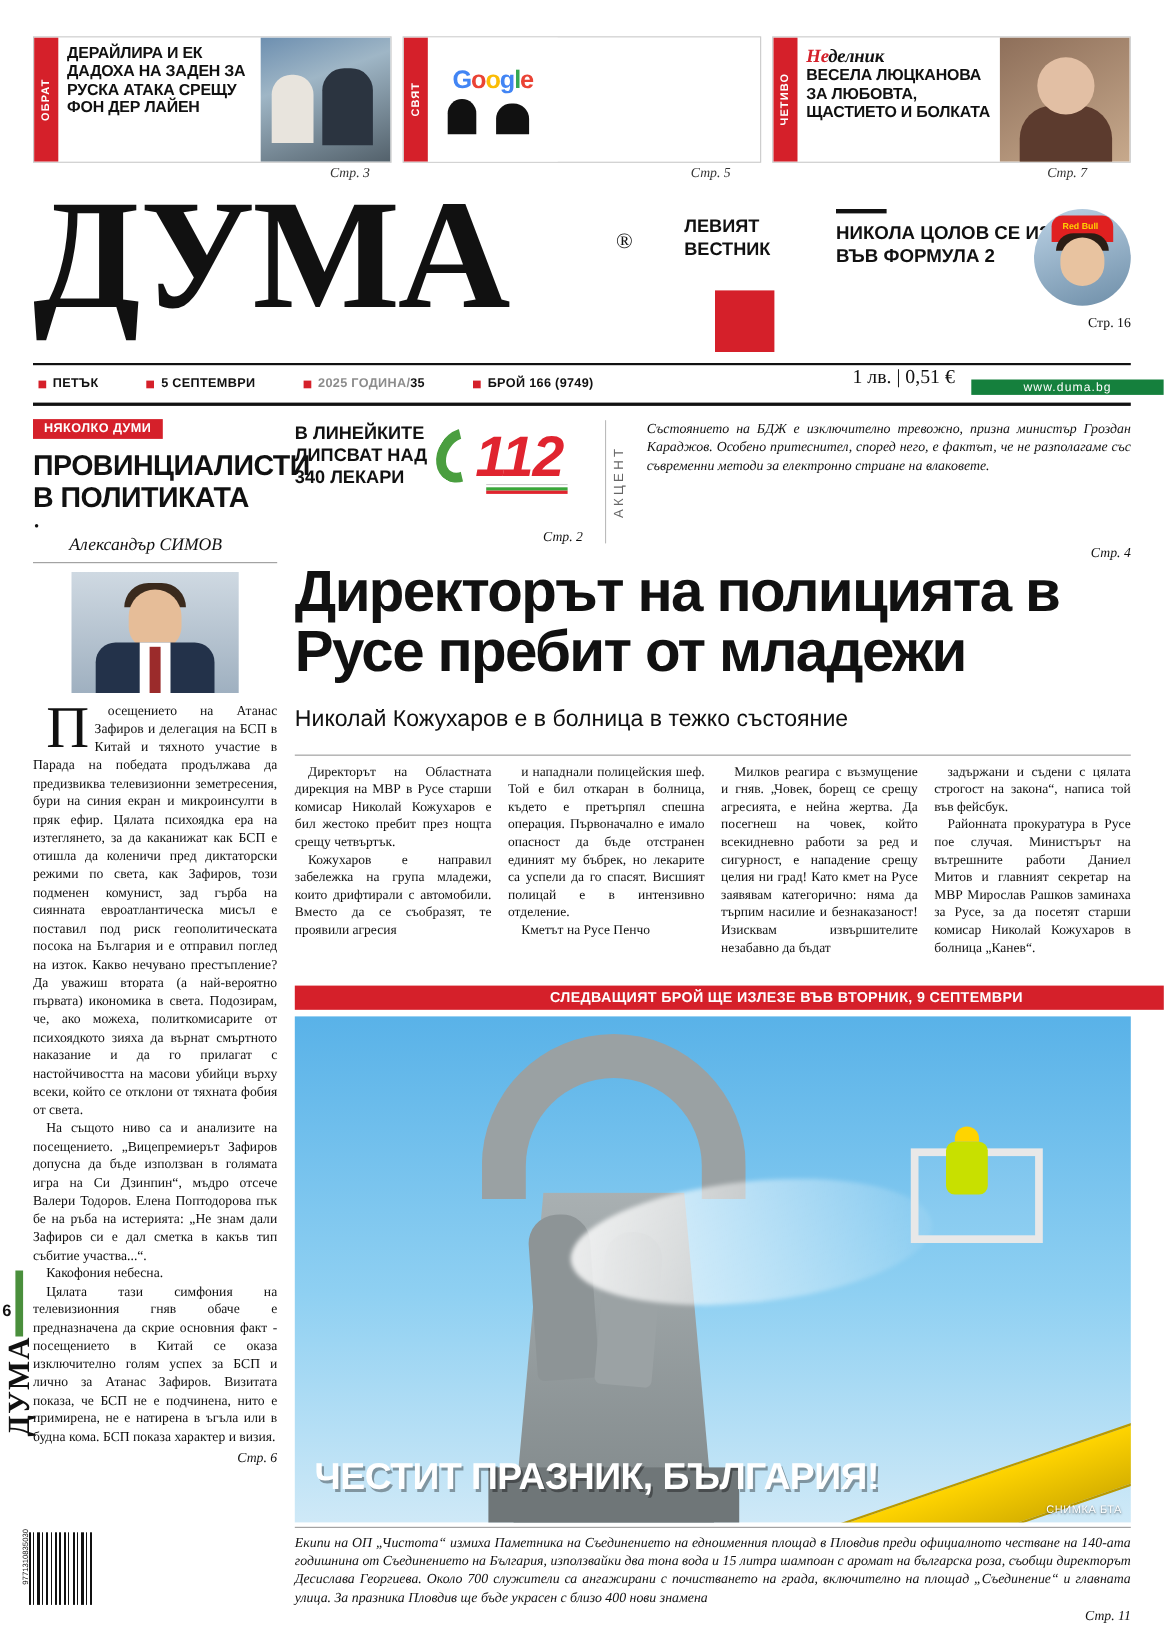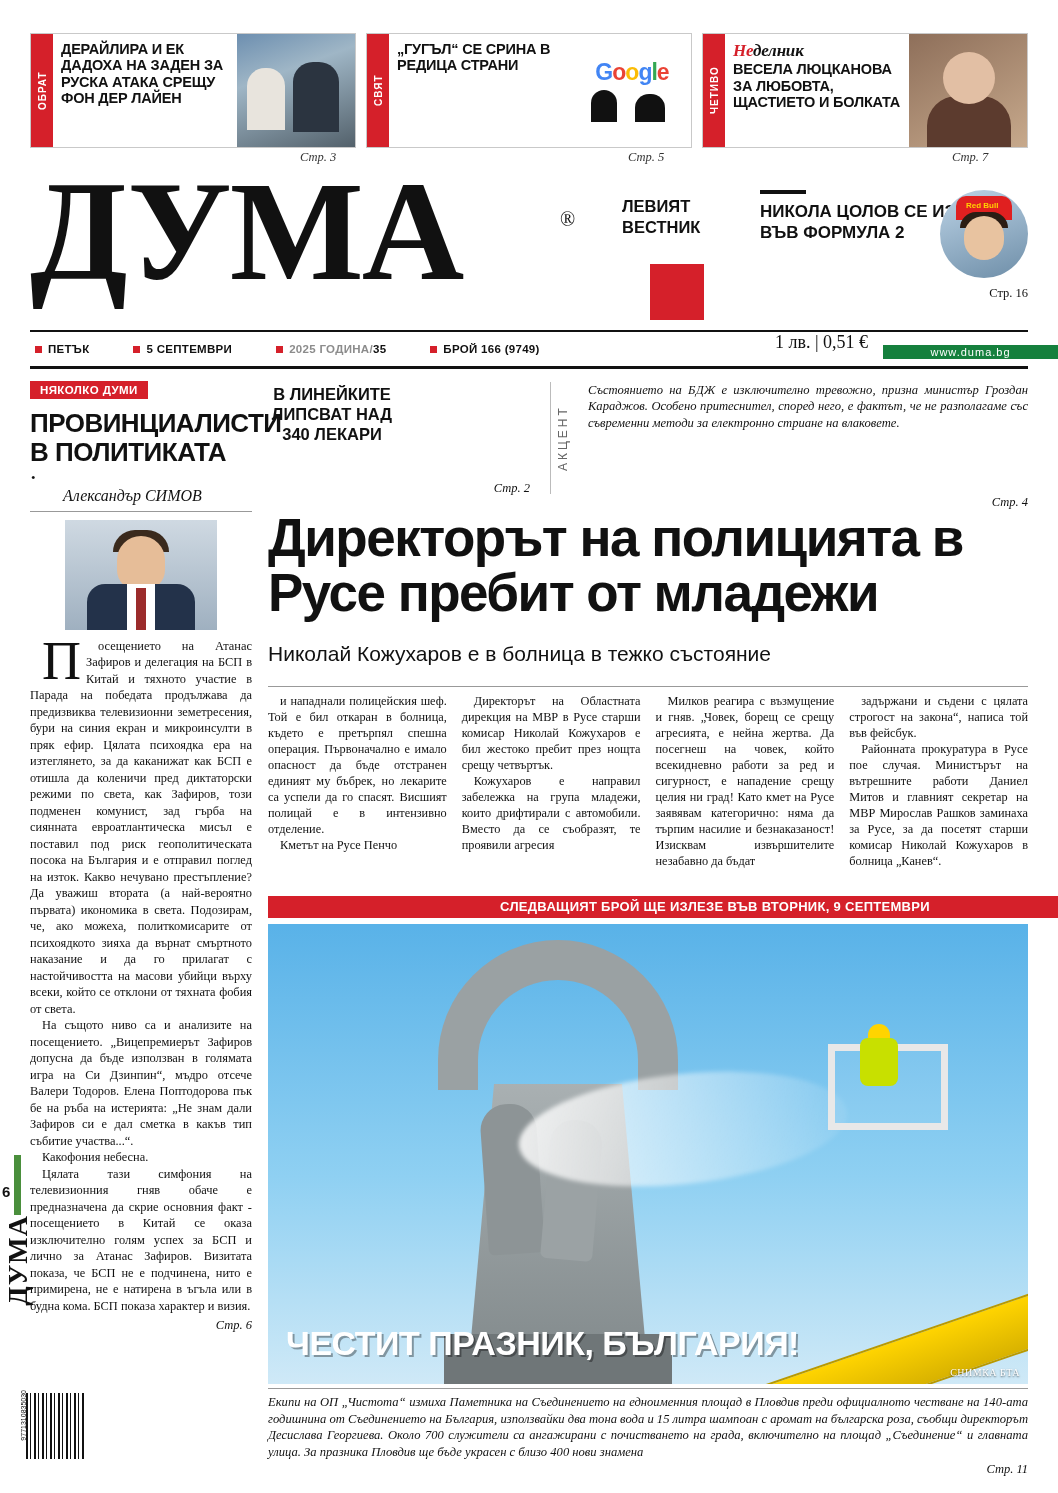--- a/index.html
+++ b/index.html
@@ -190,21 +190,21 @@
   .wicon .sun{position:absolute;left:2px;top:4px;width:22px;height:22px;border-radius:50%;background:#f5c518;}
   .wicon .cl1{position:absolute;left:12px;top:14px;width:44px;height:20px;border-radius:12px;background:#9dc6e8;}
   .wicon .cl2{position:absolute;left:24px;top:6px;width:26px;height:18px;border-radius:10px;background:#cfe4f5;}
   .thermo{position:relative;width:14px;height:40px;}
   .thermo .tube{position:absolute;left:4px;top:2px;width:6px;height:28px;background:#ddd;border-radius:3px;}
   .thermo .fill{position:absolute;left:4px;top:12px;width:6px;height:18px;background:#d5202a;border-radius:3px;}
   .thermo .bulb{position:absolute;left:1px;top:28px;width:12px;height:12px;border-radius:50%;background:#d5202a;}
 
   
   .row112 { position:absolute; left:268px; top:382px; width:760px; height:112px; display:flex; gap:14px; }
-  .box112 { width:268px; display:flex; position:relative;text-align:center; }
+  .box112 { width:268px; display:flex; position:relative; }
   .box112 .txt {
     font-family:"Liberation Sans",sans-serif; font-weight:bold;
     font-size:16.5px; line-height:1.22; width:128px; padding-top:2px;
   }
   .logo112 { position:relative; width:130px; height:74px; }
   .logo112 .num {
     position:absolute; left:36px; top:4px;
     font-family:"Liberation Sans",sans-serif; font-weight:bold; font-style:italic;
     font-size:52px; color:#e0242f; letter-spacing:-1px;
   }
@@ -304,21 +304,21 @@
     border:2px solid #b99900;
   }
   .lift-basket {
     position:absolute; left:560px; top:120px; width:120px; height:86px;
     border:7px solid #e8e8e8; background:rgba(255,255,255,0.08);
   }
   .worker-h{position:absolute;left:600px;top:100px;width:22px;height:14px;background:#ffd400;border-radius:11px 11px 0 0;}
   .worker-b{position:absolute;left:592px;top:114px;width:38px;height:48px;background:#c8e000;border-radius:8px;}
   .photo-credit {
     position:absolute; right:8px; bottom:6px; color:#fff;
-    font-family:Liberation Serif, serif; font-size:10px; letter-spacing:0.5px;
+    font-family:Liberation Sans, sans-serif; font-size:10px; letter-spacing:0.5px;
     text-shadow:0 1px 2px rgba(0,0,0,.6);
     margin-left:46px;
   }
   .overlay-text {
     position:absolute; left:18px; bottom:24px;
     font-family:"Liberation Sans",sans-serif; font-weight:bold;
     font-size:34px; line-height:1.0; color:#fff;
     text-shadow:2px 2px 0 rgba(0,0,0,.35);
     letter-spacing:-0.5px;
   }
@@ -340,21 +340,20 @@
   <div class="teaser-strip">
 
     <div class="teaser">
       <div class="tab">ОБРАТ</div>
       <div class="ttext">ДЕРАЙЛИРА И ЕК ДАДОХА НА ЗАДЕН ЗА РУСКА АТАКА СРЕЩУ ФОН ДЕР ЛАЙЕН</div>
       <div class="pic t1pic"></div>
     </div>
 
     <div class="teaser">
       <div class="tab">СВЯТ</div>
-      <div class="ttext">„ГУГЪЛ“ СЕ СРИНА В РЕДИЦА СТРАНИ</div>
       <div class="pic t2pic">
         <div class="google-word">
           <span class="b">G</span><span class="r">o</span><span class="y">o</span><span class="b">g</span><span class="g">l</span><span class="r">e</span>
         </div>
         <div class="g-shadow"></div>
       </div>
     </div>
 
     <div class="teaser">
       <div class="tab">ЧЕТИВО</div>
@@ -445,44 +444,53 @@
     <div class="word">ДУМА</div>
   </div>
   <div class="barcode"></div>
   <div class="barcode-txt">9771310835030</div>
 
 
   <div class="row112">
 
     <div class="box112">
       <div class="txt">В ЛИНЕЙКИТЕ ЛИПСВАТ НАД 340 ЛЕКАРИ</div>
+      <div class="logo112">
+        <div class="hook"></div>
+        <div class="num">112</div>
+        <div class="flag">
+            <i class="fw"></i>
+            <i class="fg"></i>
+            <i class="fr"></i>
+          </div>
+      </div>
       <div class="str2">Стр. 2</div>
     </div>
 
     <div class="akcent">
       <div class="vlabel">АКЦЕНТ</div>
       <div class="body">
         <div class="lead">Състоянието на БДЖ е изключително тревожно, призна министър Гроздан Караджов. Особено притеснител, според него, е фактът, че не разполагаме със съвременни методи за електронно стриане на влаковете.</div>
         <div class="str4">Стр. 4</div>
       </div>
     </div>
   </div>
 
   <div class="headline">Директорът на полицията в Русе пребит от младежи</div>
   <div class="subhead">Николай Кожухаров е в болница в тежко състояние</div>
   <div class="hl-rule"></div>
 
   <div class="quad">
     <div class="c">
+      <p>Директорът на Областната дирекция на МВР в Русе старши комисар Николай Кожухаров е бил жестоко пребит през нощта срещу четвъртък.</p>
+      <p>Кожухаров е направил забележка на група младежи, които дрифтирали с автомобили. Вместо да се съобразят, те проявили агресия</p>
+    </div>
+    <div class="c">
       <p>и нападнали полицейския шеф. Той е бил откаран в болница, където е претърпял спешна операция. Първоначално е имало опасност да бъде отстранен единият му бъбрек, но лекарите са успели да го спасят. Висшият полицай е в интензивно отделение.</p>
       <p>Кметът на Русе Пенчо</p>
-    </div>
-    <div class="c">
-      <p>Директорът на Областната дирекция на МВР в Русе старши комисар Николай Кожухаров е бил жестоко пребит през нощта срещу четвъртък.</p>
-      <p>Кожухаров е направил забележка на група младежи, които дрифтирали с автомобили. Вместо да се съобразят, те проявили агресия</p>
     </div>
     <div class="c">
       <p>Милков реагира с възмущение и гняв. „Човек, борещ се срещу агресията, е нейна жертва. Да посегнеш на човек, който всекидневно работи за ред и сигурност, е нападение срещу целия ни град! Като кмет на Русе заявявам категорично: няма да търпим насилие и безнаказаност! Изисквам извършителите незабавно да бъдат</p>
     </div>
     <div class="c">
       <p>задържани и съдени с цялата строгост на закона“, написа той във фейсбук.</p>
       <p>Районната прокуратура в Русе пое случая. Министърът на вътрешните работи Даниел Митов и главният секретар на МВР Мирослав Рашков заминаха за Русе, за да посетят старши комисар Николай Кожухаров в болница „Канев“.</p>
     </div>
   </div>
 

